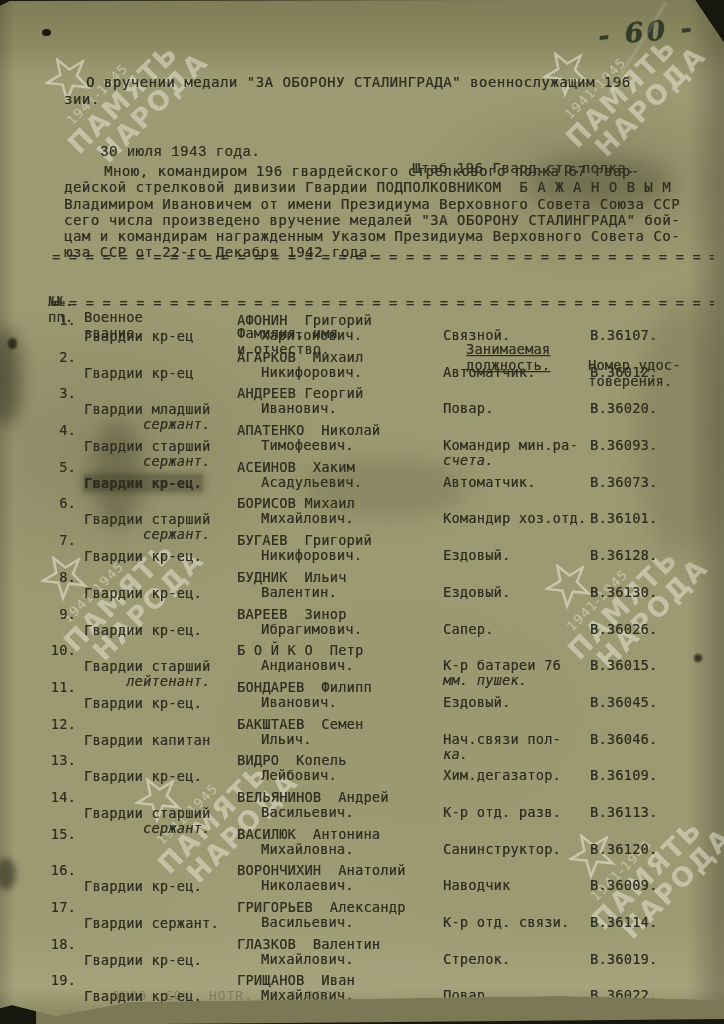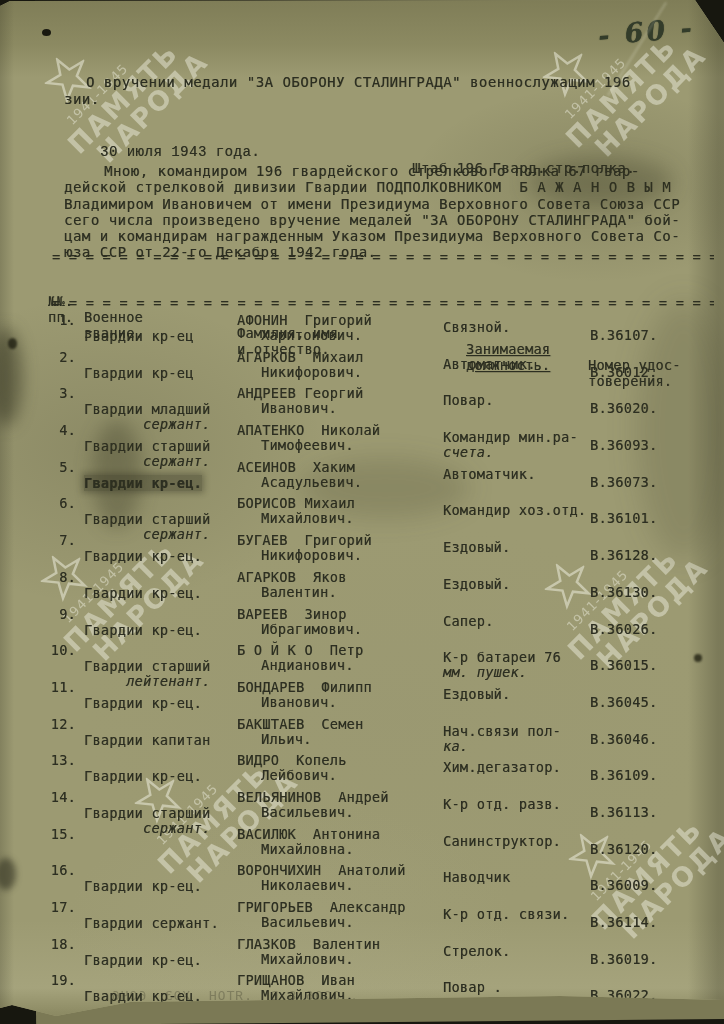--- a/index.html
+++ b/index.html
@@ -44,21 +44,21 @@
   .sep1{top:249px;} .sep2{top:295px;}
   .thead{top:262px;left:0;width:724px;height:34px;font-size:13.5px;letter-spacing:.3px;}
   .thead div{position:absolute;line-height:15.5px;white-space:pre;}
   .h-num{left:48px;} .h-rank{left:84px;} .h-name{left:237px;} .h-pos{left:466px;text-decoration:underline;} .h-cert{left:588px;}
   .rows{top:312px;left:0;width:724px;}
   .row{position:relative;width:724px;height:36.7px;font-size:13.5px;letter-spacing:.3px;}
   .row div{position:absolute;line-height:15px;white-space:pre;color:#2c2e21;text-shadow:.4px .4px 0 rgba(40,42,30,.55);}
   .c-num{left:44px;width:32px;text-align:right;top:1px;}
   .c-rank{left:84px;top:17px;text-align:right;}
   .c-name{left:237px;top:1px;}
-  .c-pos{left:443px;top:8px;}
+  .c-pos{left:443px;top:16px;}
   .c-cert{left:590px;top:16px;}
   .ln2{display:block;margin-left:24px;}
   .rk2{display:block;font-style:italic;}
   .heavy{font-weight:bold;background:rgba(32,32,20,.32);box-shadow:0 0 6px 2px rgba(32,32,20,.32);}
   
   .pageno{
     top:16px;left:598px;font-family:"DejaVu Serif","Liberation Serif",serif;
     font-size:27px;font-weight:bold;font-style:italic;color:#333c2a;
     transform:rotate(-5deg);letter-spacing:3px;text-shadow:0 0 1px rgba(40,48,30,.8);
   }
@@ -233,21 +233,21 @@
         <div class="row">
           <div class="c-num">7.</div>
           <div class="c-rank"><span class="">Гвардии кр-ец.</span></div>
           <div class="c-name"><span class="">БУГАЕВ  Григорий</span><span class="ln2">Никифорович.</span></div>
           <div class="c-pos"><span class="">Ездовый.</span></div>
           <div class="c-cert">В.36128.</div>
         </div>
         <div class="row">
           <div class="c-num">8.</div>
           <div class="c-rank"><span class="">Гвардии кр-ец.</span></div>
-          <div class="c-name"><span class="">АГАРКОВ  Яков</span><span class="ln2">Валентин.</span></div>
+          <div class="c-name"><span class="">БУДНИК  Ильич</span><span class="ln2">Валентин.</span></div>
           <div class="c-pos"><span class="">Ездовый.</span></div>
           <div class="c-cert">В.36130.</div>
         </div>
         <div class="row">
           <div class="c-num">9.</div>
           <div class="c-rank"><span class="">Гвардии кр-ец.</span></div>
           <div class="c-name"><span class="">ВАРЕЕВ  Зинор</span><span class="ln2">Ибрагимович.</span></div>
           <div class="c-pos"><span class="">Сапер.</span></div>
           <div class="c-cert">В.36026.</div>
         </div>

